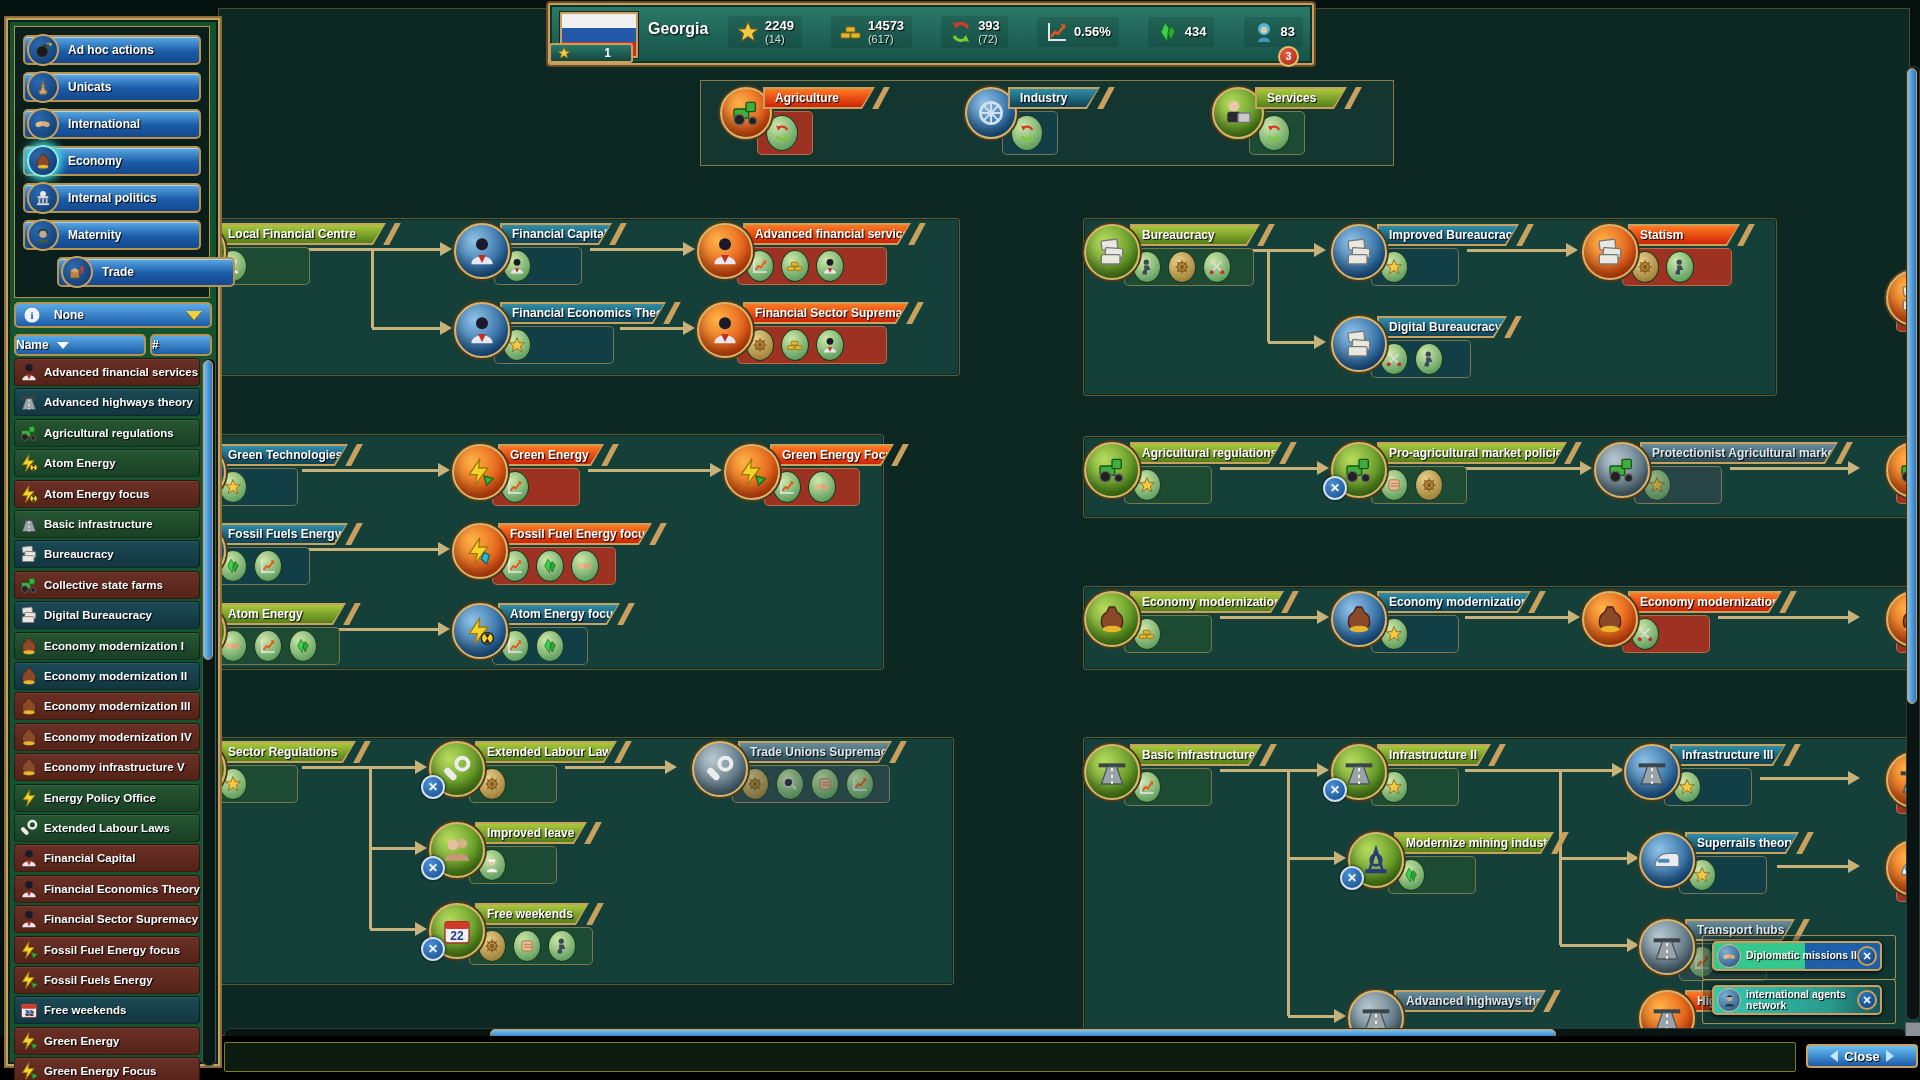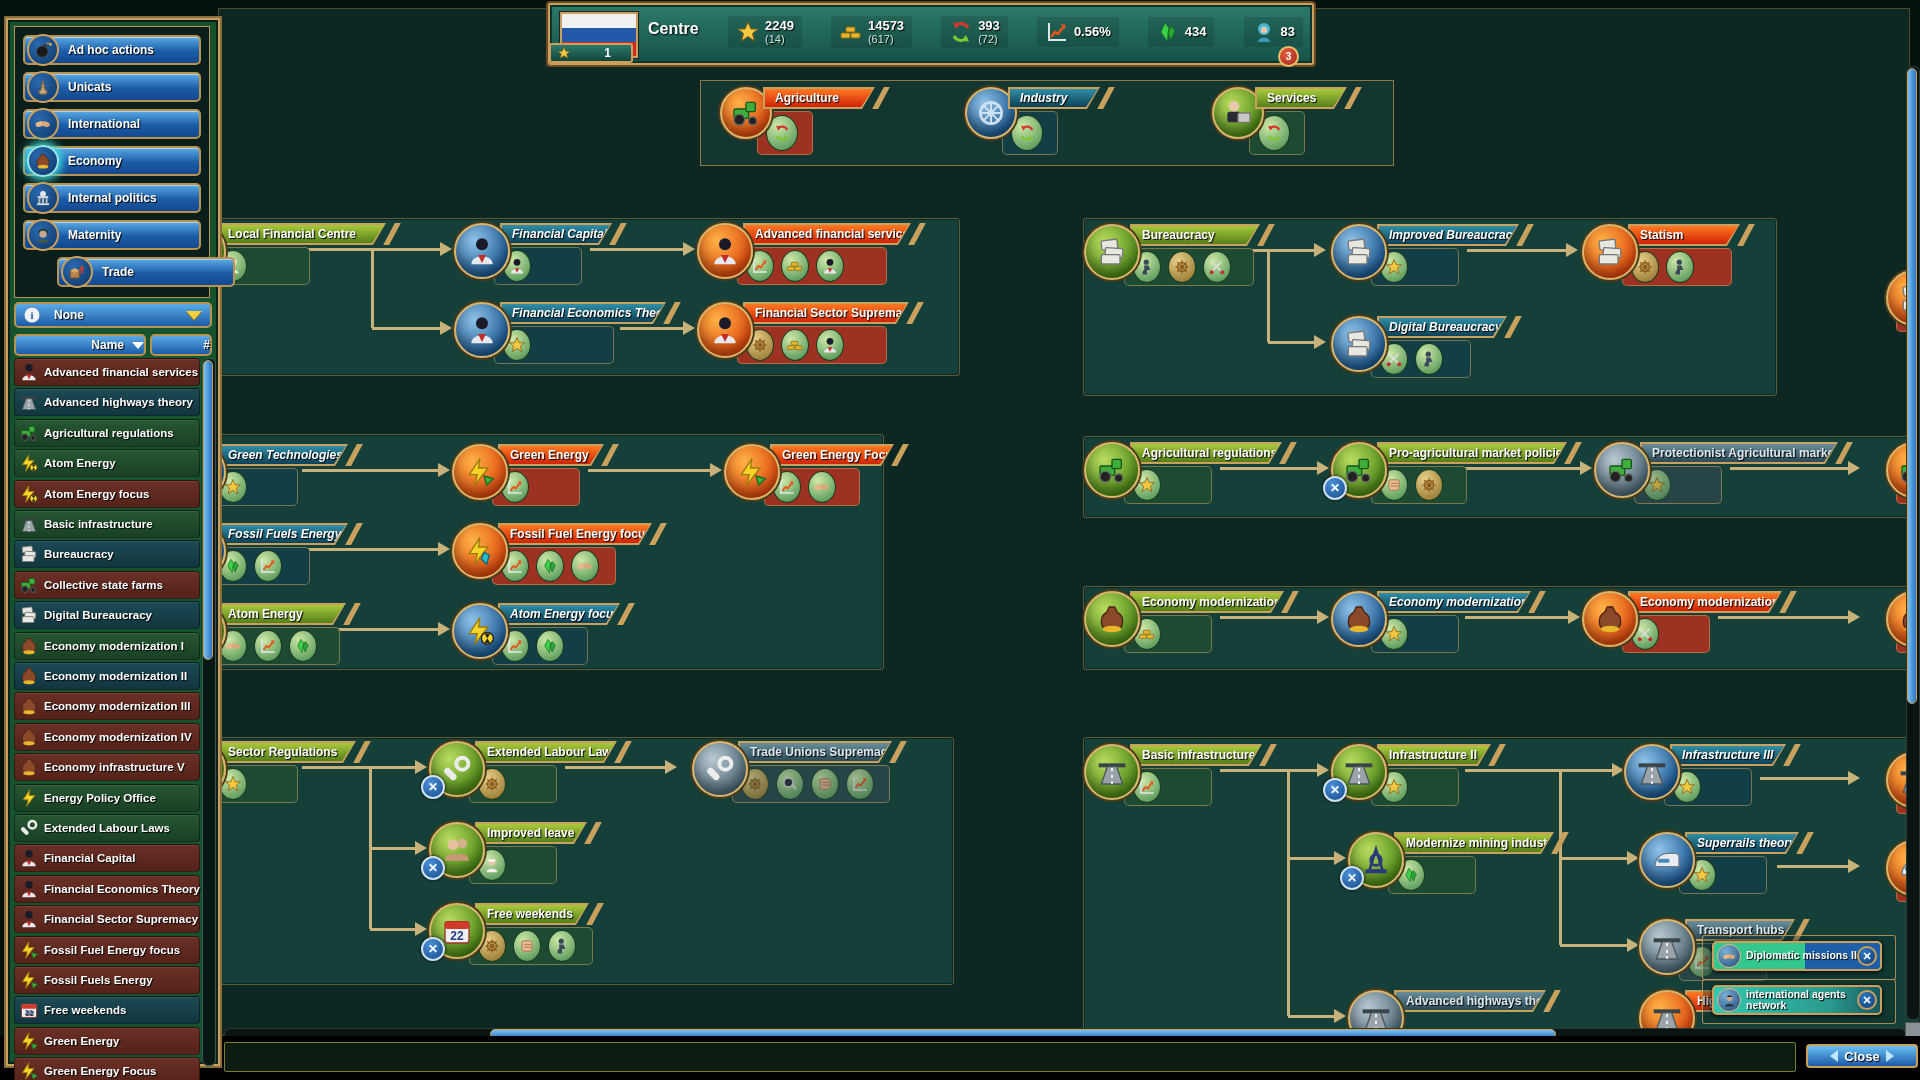--- a/index.html
+++ b/index.html
@@ -21,21 +21,21 @@
   .circ.active{background:radial-gradient(circle at 35% 30%,#ffb347,#e04a0e 75%);}
   .circ.avail{background:radial-gradient(circle at 35% 30%,#8ec2e8,#1c5a94 75%);}
   .circ.locked{background:radial-gradient(circle at 35% 30%,#b8c8d0,#4e6a78 75%);}
   .lab{position:absolute;height:22px;z-index:4;}
   .lab .lo{position:absolute;inset:0;background:#c9a05c;clip-path:polygon(0 0,100% 0,calc(100% - 13px) 100%,0 100%);}
   .lab .li{position:absolute;inset:2px;clip-path:polygon(0 0,100% 0,calc(100% - 12px) 100%,0 100%);
            display:flex;align-items:center;padding-left:10px;font-size:12px;font-weight:bold;color:#fff;
            text-shadow:1px 1px 1px #000;white-space:nowrap;overflow:hidden;}
   .li.done{background:linear-gradient(#a9c93c,#55801a);}
   .li.active{background:linear-gradient(#ff7a22,#cf2406);}
-  .li.avail{background:linear-gradient(#2f8ea6,#0d4258);font-style:italic;}
+  .li.avail{background:linear-gradient(#2f8ea6,#0d4258);}
   .li.locked{background:linear-gradient(#6a8e9c,#2b4a56);color:#dce8ec;}
   .stripe{position:absolute;width:6px;height:22px;background:#c9a05c;transform:skewX(-28deg);z-index:4;}
   .sub{position:absolute;height:38px;border:1px solid rgba(201,160,92,.55);border-radius:5px;display:flex;
        align-items:center;gap:7px;padding-left:8px;z-index:3;box-sizing:border-box;}
   .sub.done{background:#1d4a33;}.sub.active{background:#9e3222;}
   .sub.avail{background:#123f46;}.sub.locked{background:rgba(42,70,74,.85);}
   .oval{width:26px;height:30px;border-radius:50%;border:1px solid #1c3a22;display:flex;align-items:center;
         justify-content:center;background:radial-gradient(circle at 35% 30%,#cfe8a8,#3f8a4a);flex:0 0 auto;}
   .oval.gold{background:radial-gradient(circle at 35% 30%,#e8d08a,#8a6a20);}
   .oval svg{width:18px;height:18px;}
@@ -80,21 +80,21 @@
   .sb-btn .bicon svg{width:18px;height:18px;}
   .sb-btn.selected .bicon{box-shadow:0 0 8px 3px #41e0e0;border-color:#9ae8e8;}
   .sb-btn .blabel{font-size:12px;font-weight:bold;margin-left:9px;text-shadow:1px 1px 1px #000;}
   .sb-drop{position:absolute;left:8px;top:284px;width:198px;height:26px;border:2px solid #b8934e;border-radius:5px;
            background:linear-gradient(#5aaae6,#1b5ca8);display:flex;align-items:center;box-sizing:border-box;}
   .sb-drop .bicon{width:20px;height:20px;margin-left:4px;}
   .sb-drop .blabel{font-size:12px;font-weight:bold;margin-left:12px;flex:1;text-shadow:1px 1px 1px #000;}
   .tri-y{width:0;height:0;border-left:8px solid transparent;border-right:8px solid transparent;
          border-top:9px solid #f0d040;margin-right:8px;filter:drop-shadow(0 1px 0 #7a5a10);}
   .sb-sort{position:absolute;top:316px;height:22px;border:2px solid #b8934e;border-radius:5px;
-           background:linear-gradient(#5aaae6,#1b5ca8);display:flex;align-items:center;justify-content:flex-end;
+           background:linear-gradient(#5aaae6,#1b5ca8);display:flex;align-items:center;justify-content:flex-start;
            gap:8px;font-size:12px;font-weight:bold;box-sizing:border-box;text-shadow:1px 1px 1px #000;}
   .tri-w{width:0;height:0;border-left:6px solid transparent;border-right:6px solid transparent;border-top:7px solid #fff;}
   .sb-row{position:absolute;left:8px;width:186px;height:28px;border-radius:4px;display:flex;align-items:center;
           gap:5px;padding-left:4px;box-sizing:border-box;border:1px solid rgba(0,0,0,.45);
           box-shadow:inset 0 1px 0 rgba(255,255,255,.08);}
   .sb-row svg{width:20px;height:20px;flex:0 0 auto;}
   .sb-row span{font-size:11.5px;font-weight:bold;text-shadow:1px 1px 1px #000;white-space:nowrap;}
   .rc-red{background:linear-gradient(#6a3026,#552319);}
   .rc-green{background:linear-gradient(#265732,#1a4026);}
   .rc-teal{background:linear-gradient(#1b4a55,#123640);}
@@ -1175,21 +1175,21 @@
       </div>
       <div class="sub active" style="left: 1896px; top: 864px; width: 24px;"></div>
     </div>
 
   <div class="abs topframe"></div>
   <div class="abs flag" id="flag">
       <div style="background: rgb(240, 240, 240);"></div>
       <div style="background: rgb(36, 88, 168);"></div>
       <div style="background: rgb(213, 43, 30);"></div>
     </div>
-  <div class="abs country">Centre</div>
+  <div class="abs country">Georgia</div>
   <div class="abs stats" id="stats">
       <div class="stat">
         <span style="display:flex">
           <svg viewBox="0 0 24 24">
             <polygon points="12,2 15,9 22,9 16.5,13.5 18.5,21 12,16.5 5.5,21 7.5,13.5 2,9 9,9" fill="#f4c842" stroke="#7a5a14"></polygon>
           </svg>
         </span>
         <span>
           <div class="v">2249</div>
           <div class="s">(14)</div>

